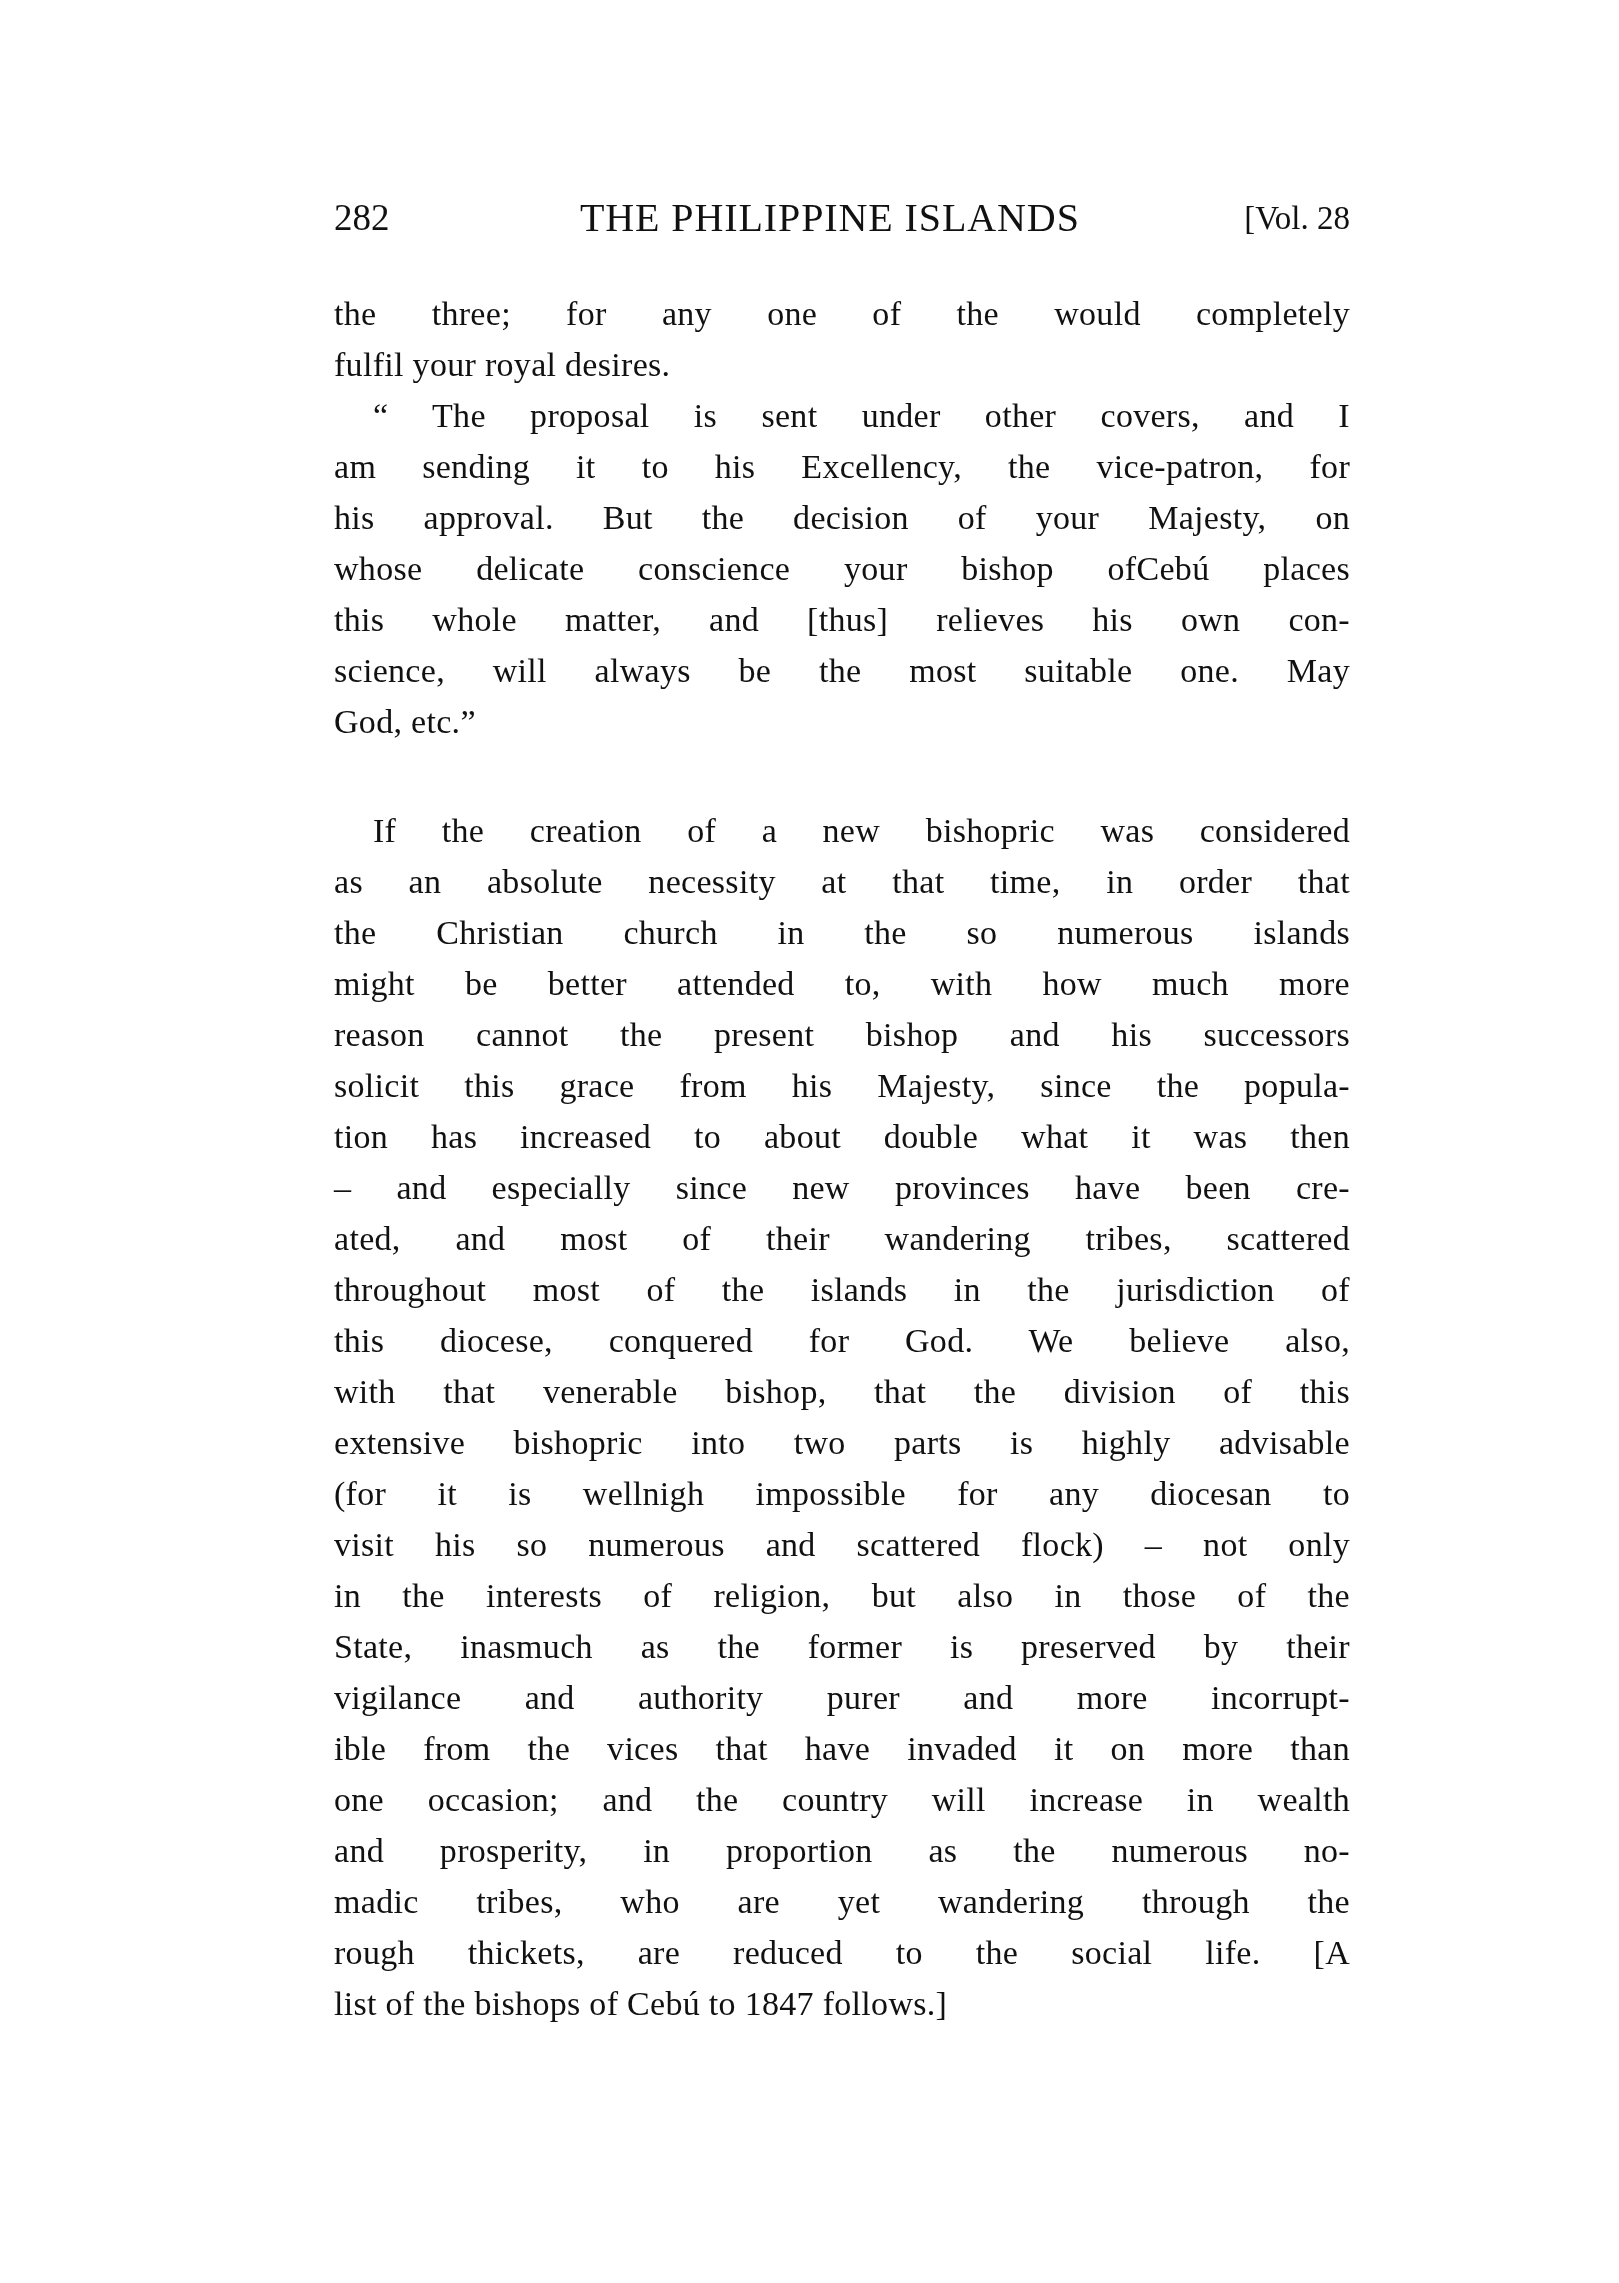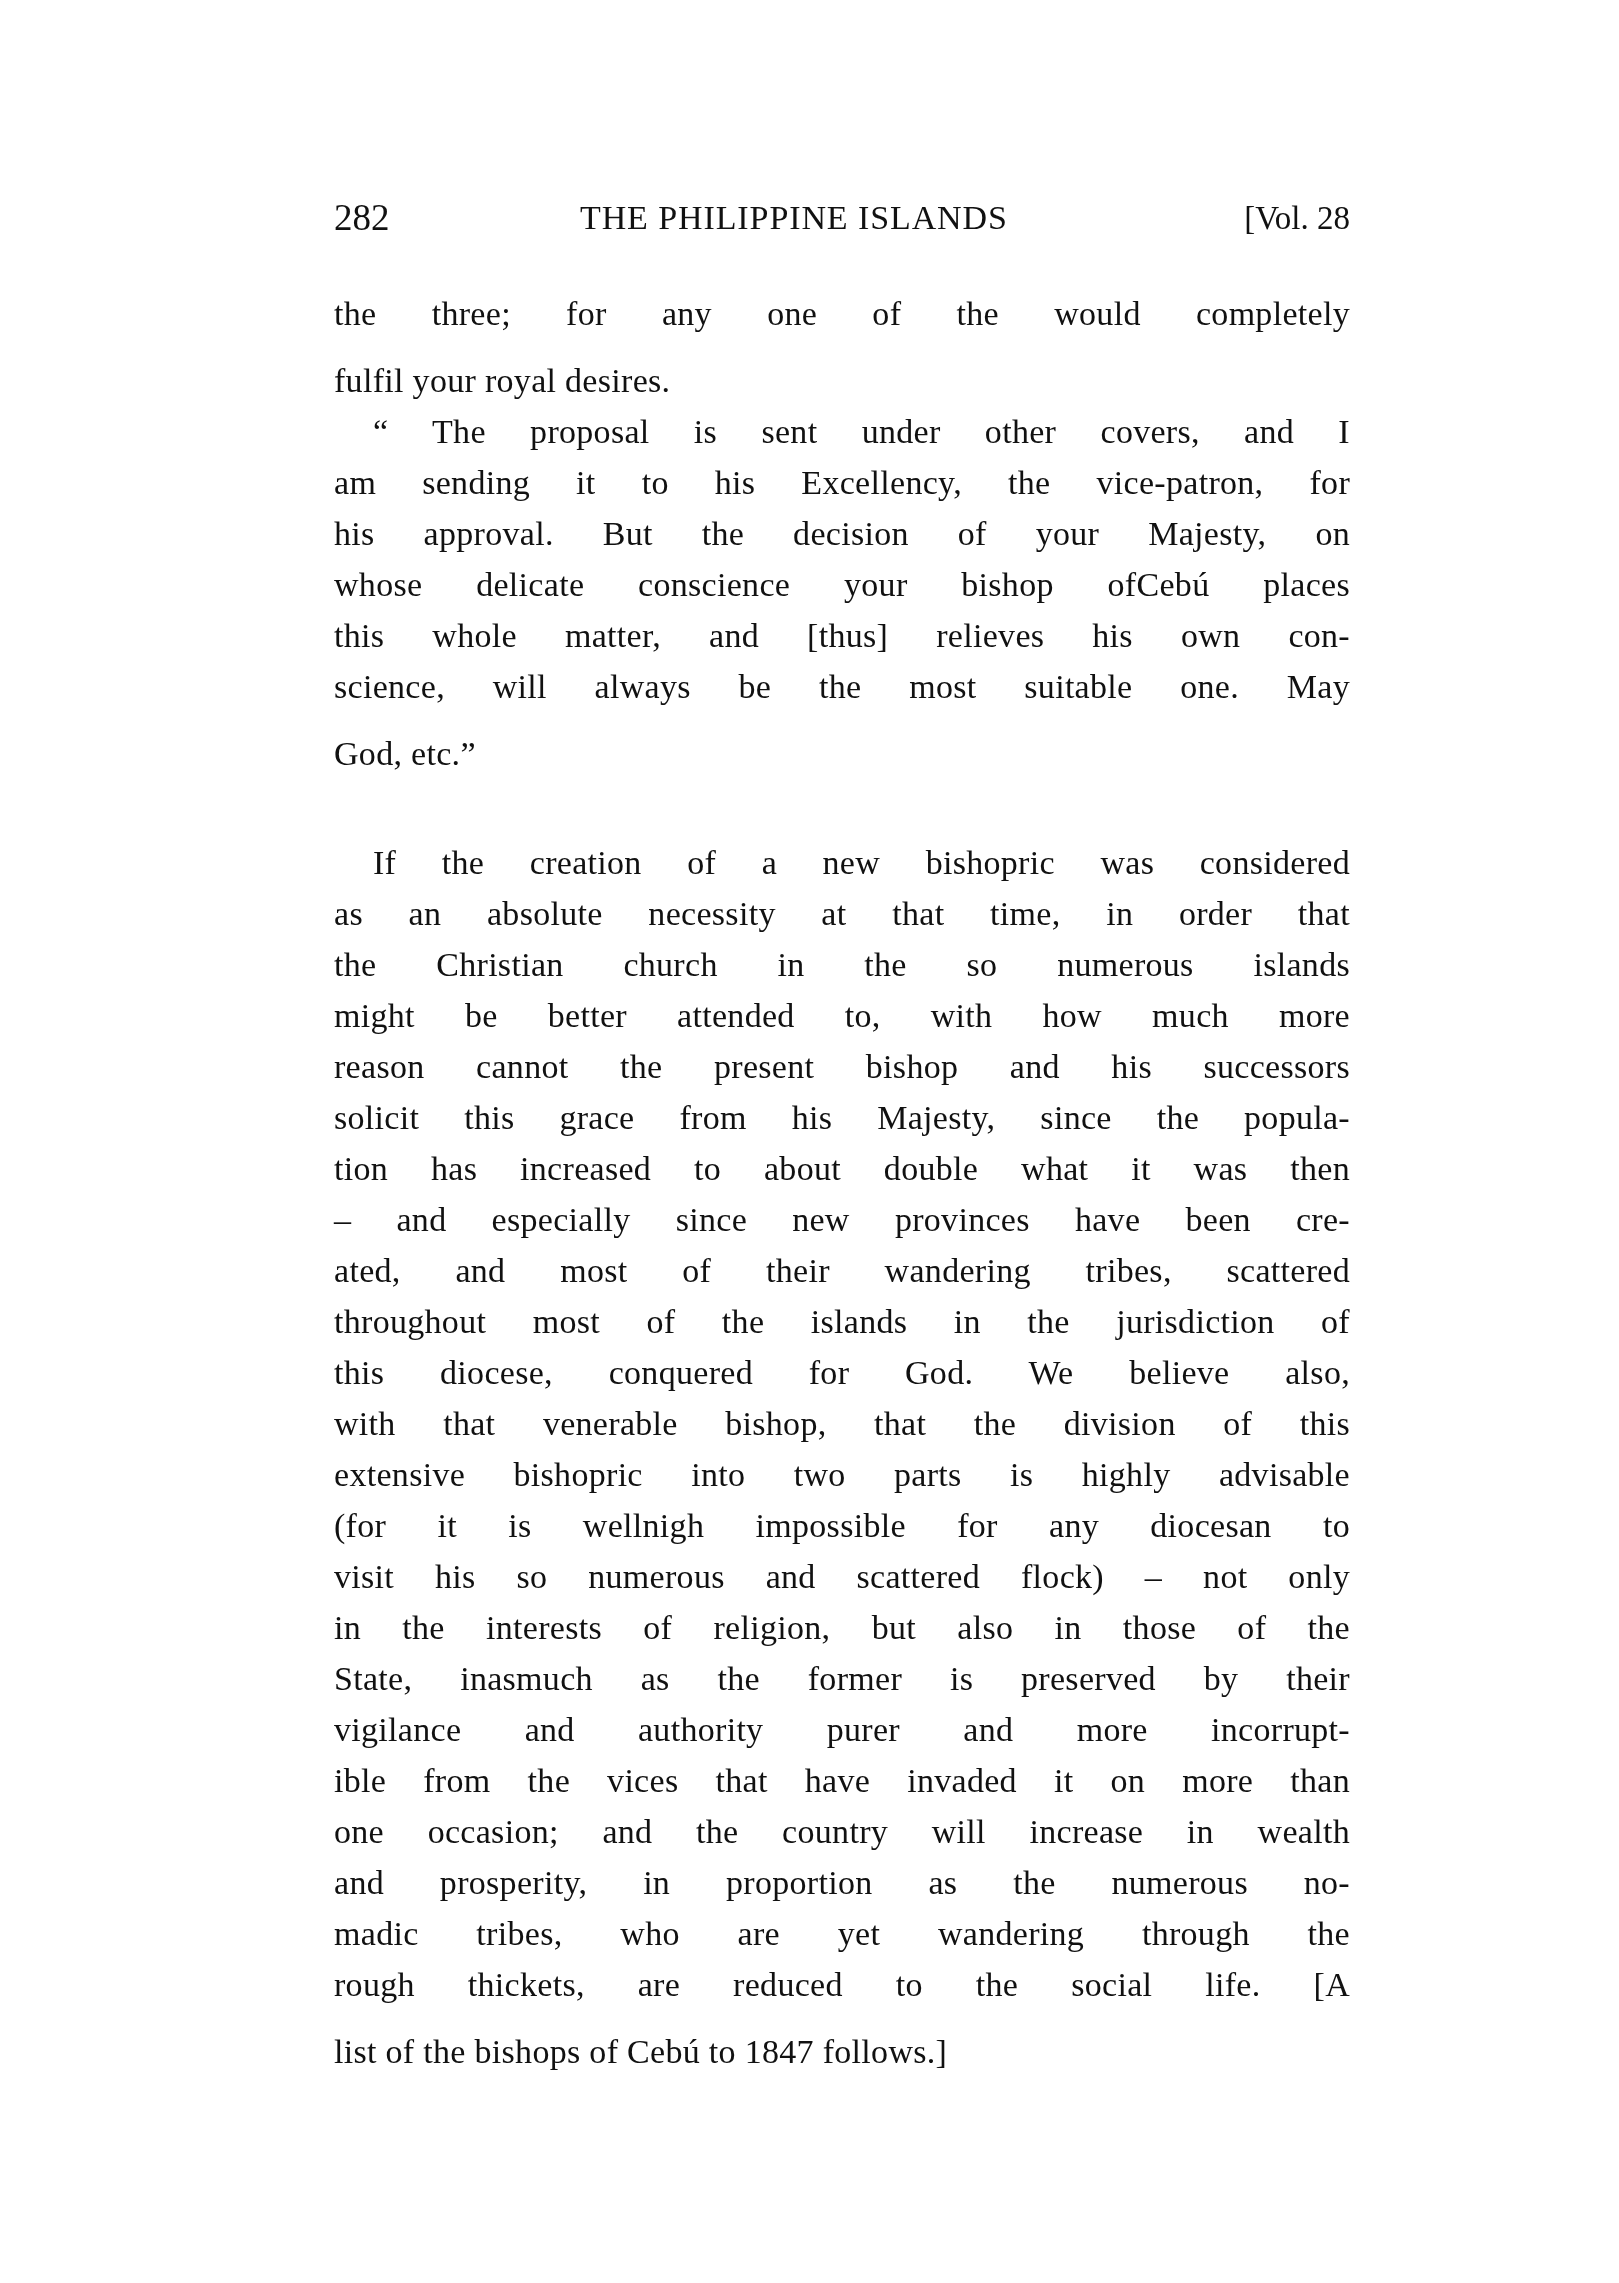--- a/index.html
+++ b/index.html
@@ -32,21 +32,21 @@
       position: absolute;
       left: 0;
       top: 0;
       font-size: 37px;
       line-height: 46px;
     }
     .running-head .book-title {
       position: absolute;
       left: 246px;
       top: 0;
-      font-size: 34px;
+      font-size: 40px;
       line-height: 46px;
       letter-spacing: 0.9px;
     }
     .running-head .volume {
       position: absolute;
       right: 0;
       top: 0;
       font-size: 33px;
       line-height: 46px;
       text-align: center;
@@ -62,21 +62,20 @@
       height: 51px;
       line-height: 51px;
       font-size: 34px;
       white-space: nowrap;
       text-align: justify;
       text-align-last: justify;
       letter-spacing: 0.3px;
     }
     .line.last {
       text-align-last: left;
-      margin-top: 16px;
     }
     .line.indent {
       padding-left: 39px;
     }
     .para-gap {
       height: 58px;
     }
   </style>
 </head>
 <body>

